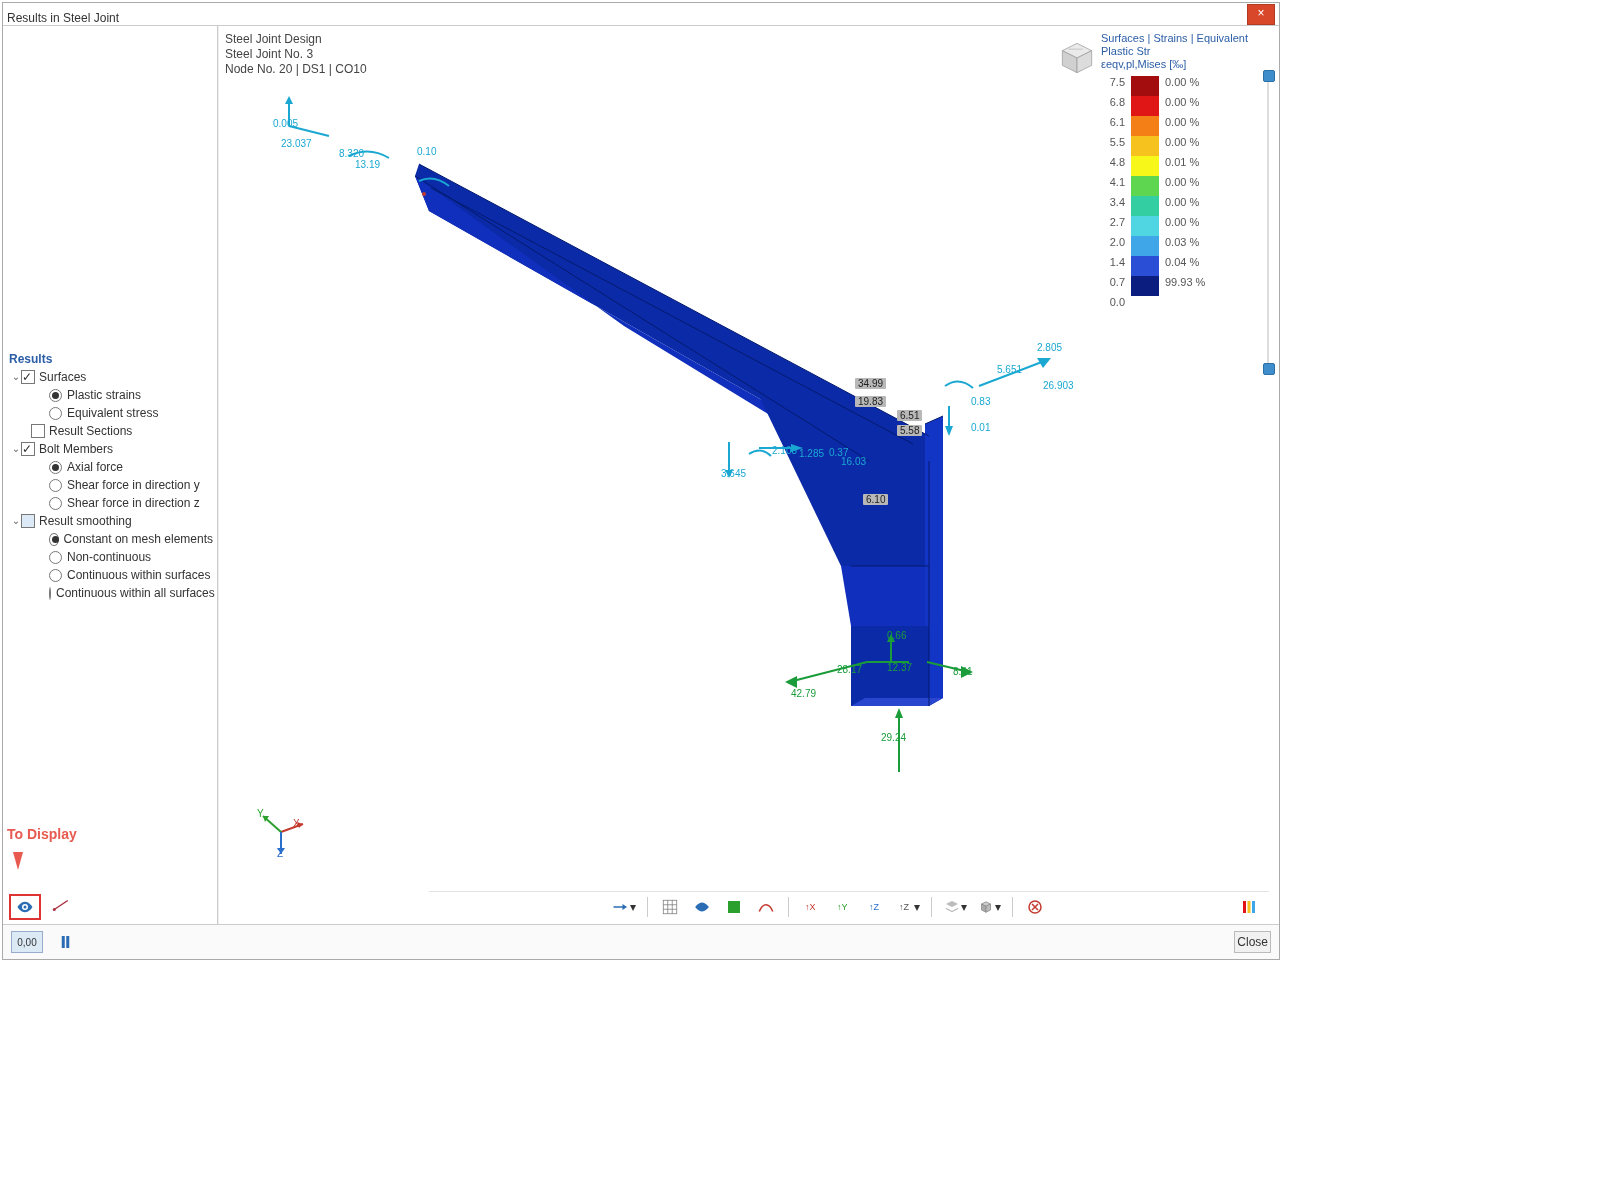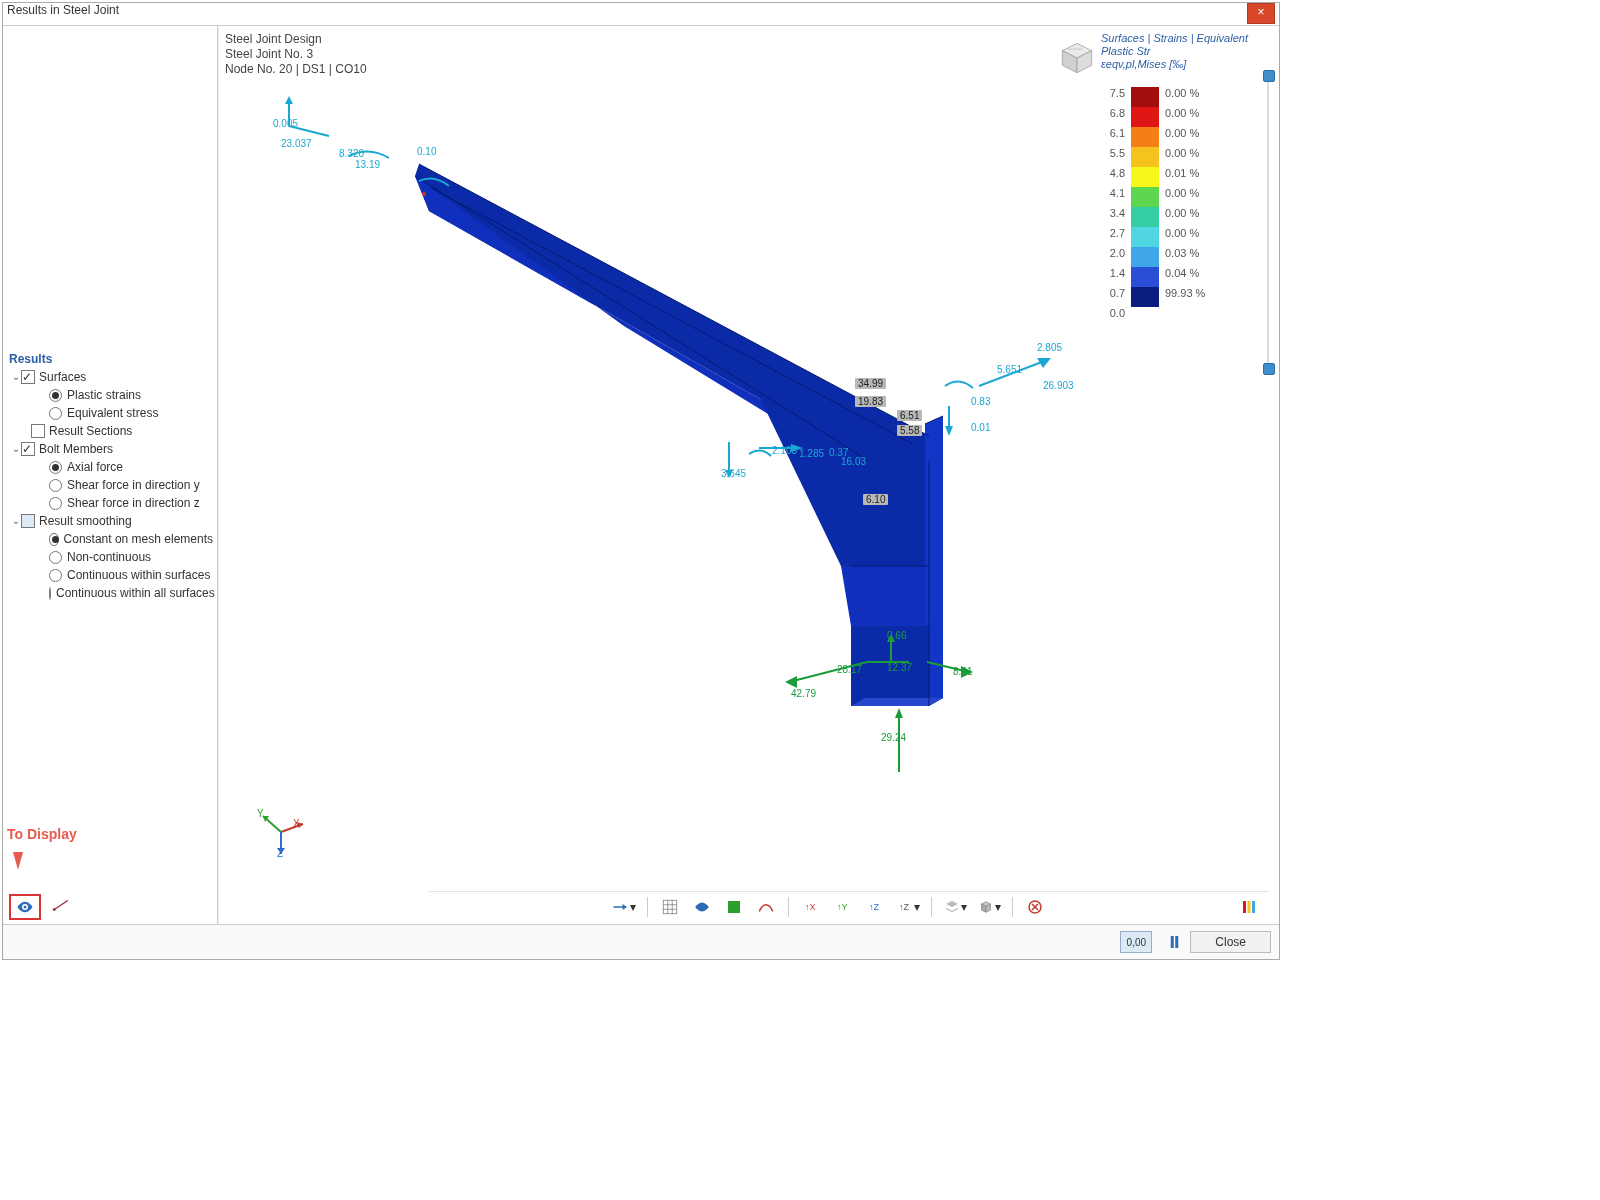--- a/index.html
+++ b/index.html
@@ -20,21 +20,21 @@
     margin: 2px;
     display: flex;
     flex-direction: column;
     background: #fff;
   }
   .titlebar {
     height: 22px;
     background: #fff;
     border-bottom: 1px solid #ccc;
     display: flex;
-    align-items: flex-start;
+    align-items: flex-end;
     padding: 0 4px;
     font-size: 12px;
   }
   .titlebar .title { flex: 1; }
   .titlebar .close {
     width: 26px; height: 19px;
     background: #d9472b;
     color: #fff;
     text-align: center;
     line-height: 17px;
@@ -103,21 +103,21 @@
   .viewer .navcube {
     position: absolute; top: 10px; right: 180px;
     width: 44px; height: 44px;
   }
   .legend {
     position: absolute; top: 6px; right: 6px;
     width: 172px;
     font-size: 11px;
   }
   .legend .title {
-    color: #2b5ea7; line-height: 13px; margin-bottom: 16px; font-style: italic;
+    color: #2b5ea7; line-height: 13px; margin-bottom: 5px;
   }
   .legend .row {
     display: flex; align-items: flex-start; height: 20px;
   }
   .legend .tick { width: 24px; text-align: right; color: #555; padding-right: 2px; }
   .legend .swatch { width: 26px; height: 18px; margin: 0 6px 0 4px; border: 1px solid rgba(0,0,0,0); }
   .legend .pct { color: #555; }
   .legend .scroller {
     position: absolute; right: -2px; top: 38px; width: 12px; height: 305px;
   }
@@ -174,28 +174,28 @@
   .toolbar-strip {
     position: absolute; bottom: 4px; left: 210px; right: 10px;
     height: 26px; display: flex; align-items: center;
     border-top: 1px solid #e3e3e3; padding-top: 2px;
   }
   .toolbar-strip .spacer { flex: 1; }
   .toolbar-strip .grp { display: flex; gap: 4px; padding: 0 6px; }
   .toolbar-strip .sep { width: 1px; height: 20px; background: #ccc; margin: 0 2px; }
   .bottombar {
     height: 34px; border-top: 1px solid #ccc;
-    display: flex; align-items: center; justify-content: flex-end;
+    display: flex; align-items: center; justify-content: space-between;
     padding: 0 8px;
     background: #fafafa;
   }
   .bottombar .left { display:flex; gap:10px; }
   .bottombar .btn {
     background: #f1f1f1; border: 1px solid #bbb;
-    padding: 3px 24px; font-size: 12px;
+    padding: 3px 2px; font-size: 12px;
   }
 
   
   svg.icon { width: 18px; height: 18px; }
 </style>
 </head>
 <body>
 
 <div class="window">
 

